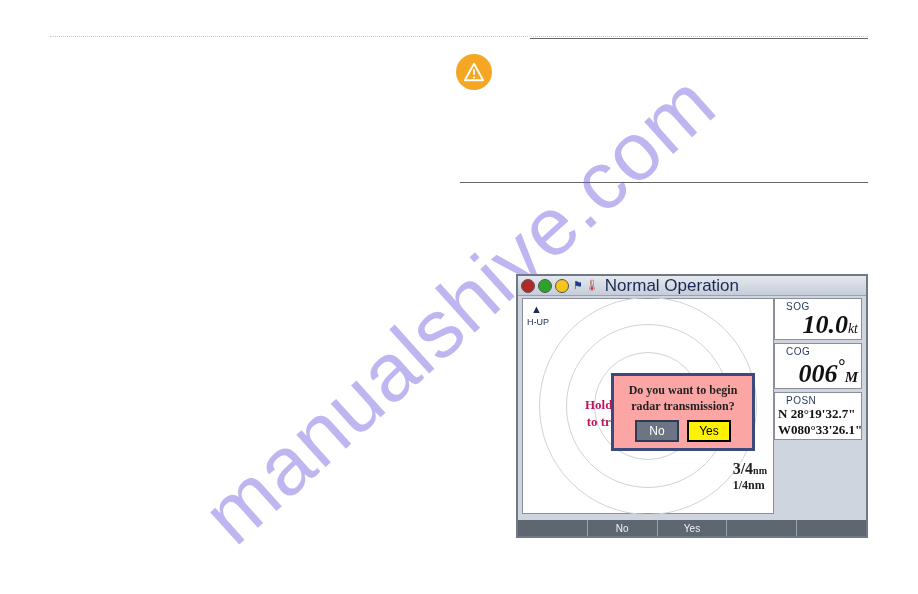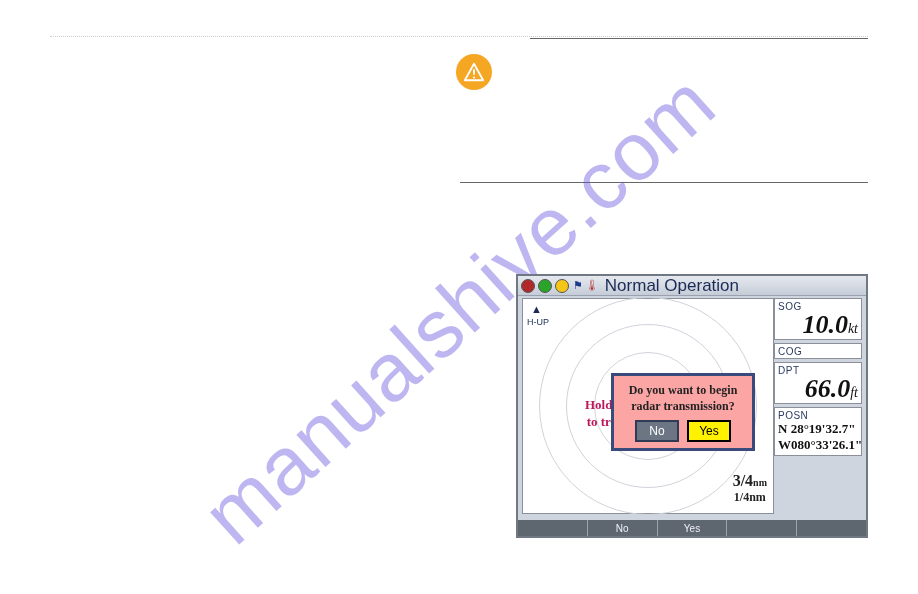--- a/index.html
+++ b/index.html
@@ -124,22 +124,22 @@
     left: 62px; top: 98px;
     font-size: 13px;
     font-weight: bold;
     color: #be185d;
     line-height: 1.3;
     text-align: center;
   }
 
   .range {
     position: absolute;
-    right: 6px; bottom: 8px;
-    text-align: center;
+    right: 6px; bottom: 20px;
+    text-align: left;
     font-weight: bold;
     color: #222;
   }
   .range .big { font-size: 16px; }
   .range .sub { font-size: 10px; }
   .range .small { font-size: 12px; display: block; }
 
   .side {
     position: absolute;
     right: 4px; top: 22px;
@@ -151,20 +151,21 @@
   .panel {
     background: #ffffff;
     border: 1px solid #8a8f99;
     padding: 2px 3px 1px 3px;
   }
   .panel .lbl {
     font-size: 10px;
     font-family: Arial, sans-serif;
     color: #2a3a60;
     letter-spacing: .5px;
+    margin-left: 8px;
   }
   .panel .val {
     text-align: right;
     font-family: "Times New Roman", serif;
     font-size: 26px;
     font-weight: bold;
     color: #111;
     line-height: 1;
     font-style: italic;
   }
@@ -310,24 +311,21 @@
     </div>
   </div>
 
   <div class="side">
     <div class="panel">
       <div class="lbl">SOG</div>
       <div class="val"><span>10.0</span><span class="unit">kt</span></div>
     </div>
     <div class="panel">
       <div class="lbl">COG</div>
-    </div>
-    <div class="panel">
-      <div class="lbl">DPT</div>
-      <div class="val"><span>66.0</span><span class="unit">ft</span></div>
+      <div class="val"><span>006</span><span class="deg">°</span><span class="sm">M</span></div>
     </div>
     <div class="panel posn">
       <div class="lbl">POSN</div>
       <div class="coords">
         <div>N  28°19'32.7"</div>
         <div>W080°33'26.1"</div>
       </div>
     </div>
   </div>
 

